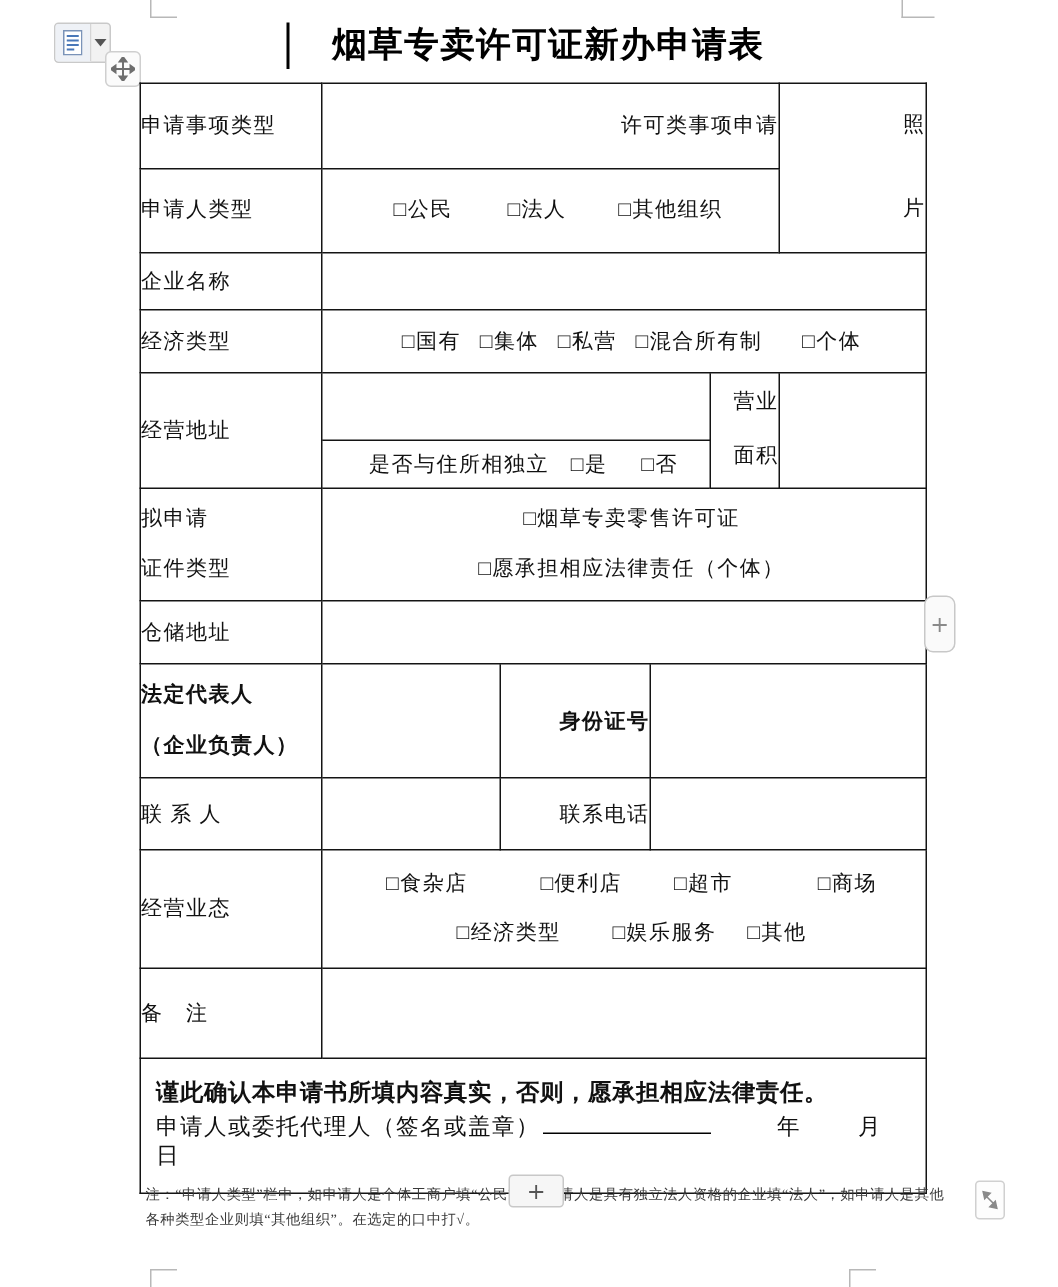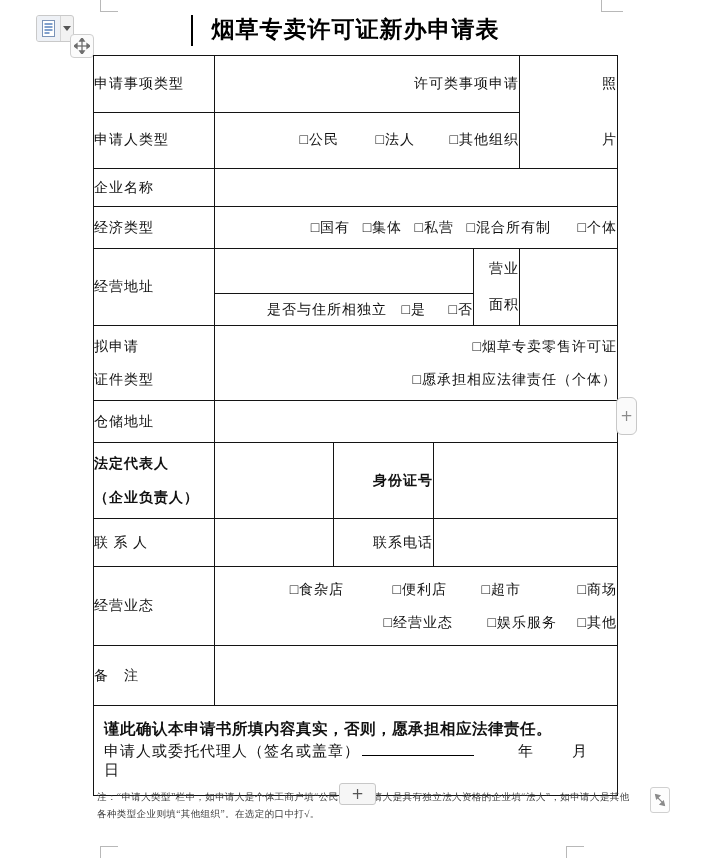--- a/index.html
+++ b/index.html
@@ -50,38 +50,38 @@
   }
 
   
   .mark { position:absolute; border-color:#b8b8b8; }
   .mark-tl { left:100px; top:0; width:18px; height:12px; border-left:1px solid #b8b8b8; border-bottom:1px solid #b8b8b8; }
   .mark-tr { left:601px; top:0; width:22px; height:12px; border-left:1px solid #b8b8b8; border-bottom:1px solid #b8b8b8; }
   .mark-bl { left:100px; top:846px; width:18px; height:12px; border-left:1px solid #b8b8b8; border-top:1px solid #b8b8b8; }
   .mark-br { left:566px; top:846px; width:18px; height:12px; border-left:1px solid #b8b8b8; border-top:1px solid #b8b8b8; }
 
   
-  .title-wrap { position:absolute; left:93px; top:14px; width:525px; text-align:center; }
+  .title-wrap { position:absolute; left:103px; top:14px; width:525px; text-align:center; }
   .doc-title {
     display:inline-block; font-family:"DejaVu Sans","Liberation Sans",sans-serif;
     font-weight:bold; font-size:23px; letter-spacing:1px; color:#000;
   }
   .text-cursor { position:absolute; left:191px; top:15px; width:2px; height:31px; background:#000; }
 
   
   table.form {
     position:absolute; left:93px; top:55px; width:525px;
     border-collapse:collapse; table-layout:fixed;
   }
   table.form td {
     border:1.5px solid #141414; vertical-align:middle;
     font-size:14px; color:#111; letter-spacing:1px;
   }
   td.lab { text-align:left; }
-  td.val { text-align:right; padding-left:10px; }
+  td.val { text-align:center; padding-left:10px; }
   td.ctr { text-align:right; }
   .ml { white-space:pre-line; line-height:33px; }
   .photo { line-height:56px; font-size:14px; }
   .area-lab { line-height:36px; font-size:14px; }
   tr.r1 { height:53px; } tr.r2 { height:53px; }
   tr.r3 { height:38px; } tr.r4 { height:42px; }
   tr.r5a { height:45px; } tr.r5b { height:32px; }
   tr.r6 { height:75px; } tr.r7 { height:42px; }
   tr.r8 { height:76px;font-weight:bold; } tr.r9 { height:48px; }
   tr.r10 { height:79px; } tr.r11 { height:60px; }
@@ -231,21 +231,21 @@
       <tr class="r10">
         <td class="lab">经营业态</td>
         <td class="val" colspan="5">
           <div class="fmt-line">
             <span class="opt" style="margin-right:44px">□食杂店</span>
             <span class="opt" style="margin-right:30px">□便利店</span>
             <span class="opt" style="margin-right:52px">□超市</span>
             <span class="opt">□商场</span>
           </div>
           <div class="fmt-line">
-            <span class="opt" style="margin-right:30px">□经营业态</span>
+            <span class="opt" style="margin-right:30px">□经济类型</span>
             <span class="opt" style="margin-right:16px">□娱乐服务</span>
             <span class="opt">□其他</span>
           </div>
         </td>
       </tr>
       <tr class="r11">
         <td class="lab">备　注</td>
         <td class="val" colspan="5"></td>
       </tr>
       <tr class="r12">

